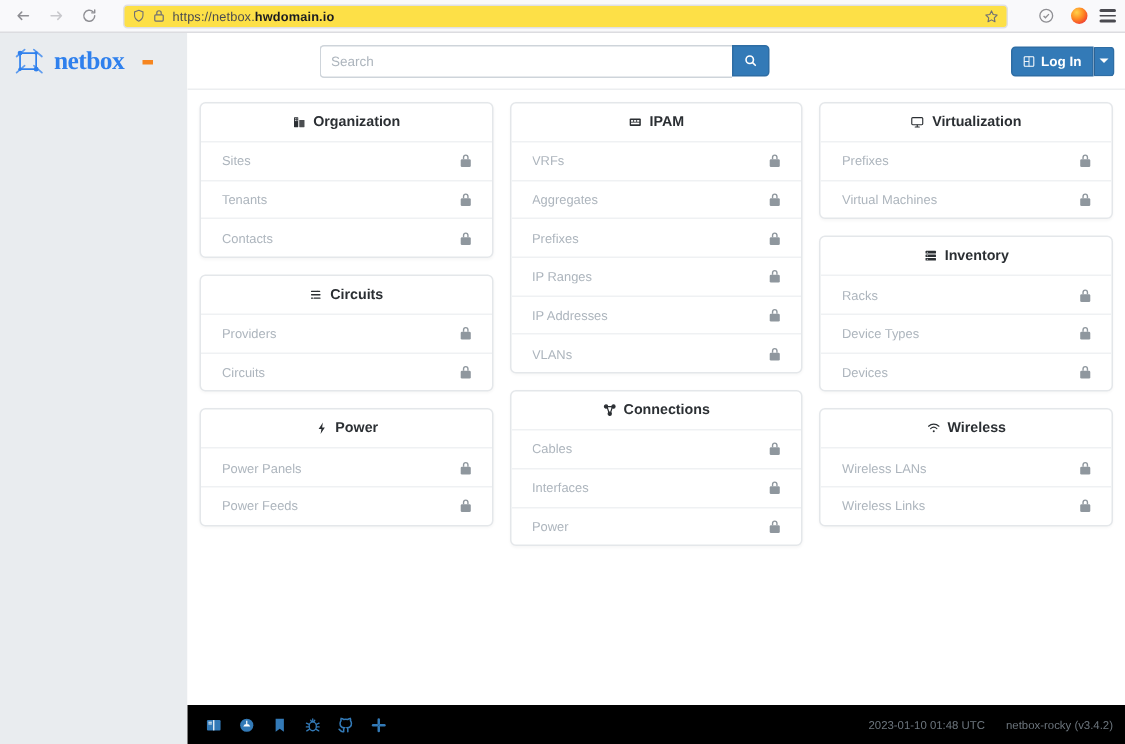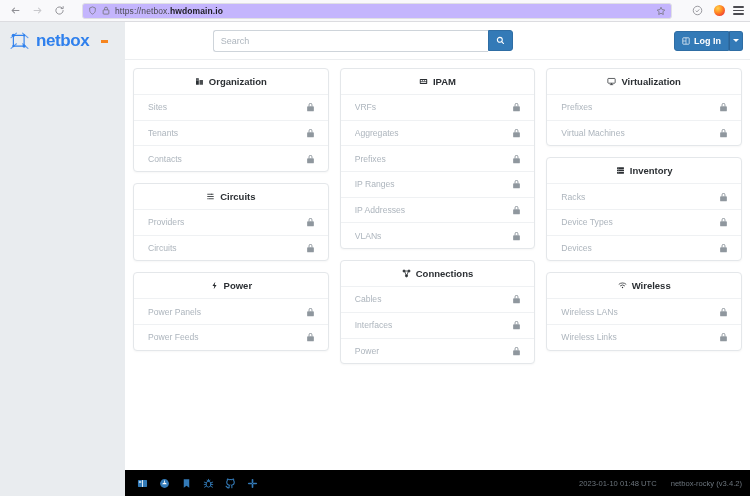--- a/index.html
+++ b/index.html
@@ -28,21 +28,21 @@
     color: #8f8f94;
     border-radius: 3px;
     flex: 0 0 auto;
   }
   .nav-btn.disabled { color: #c8c8cc; }
   .nav-btn svg { display: block; }
 
   .urlbar {
     flex: 1 1 auto;
     height: 16px;
-    background: #c4b5fd;
+    background: #fde047;
     border: 1px solid #e0e0e4;
     border-radius: 3px;
     margin: 0 4px 0 10px;
     display: flex;
     align-items: center;
     padding: 0 5px;
     gap: 5px;
     min-width: 0;
   }
   .urlbar .ic { color: #6f6f74; display: flex; align-items: center; flex: 0 0 auto; }
@@ -82,20 +82,21 @@
     background: #e9ecef;
     display: flex;
     flex-direction: column;
   }
   .brand {
     height: 38px;
     display: flex;
     align-items: center;
     padding: 0 8px;
     gap: 5px;
+    font-family: Liberation Serif, serif;
   }
   .brand-logo { flex: 0 0 auto; display: flex; }
   .brand-word {
     font-size: 17px;
     font-weight: bold;
     color: #2f80ed;
     letter-spacing: -0.4px;
   }
   .brand-dash {
     width: 7px; height: 3px;

